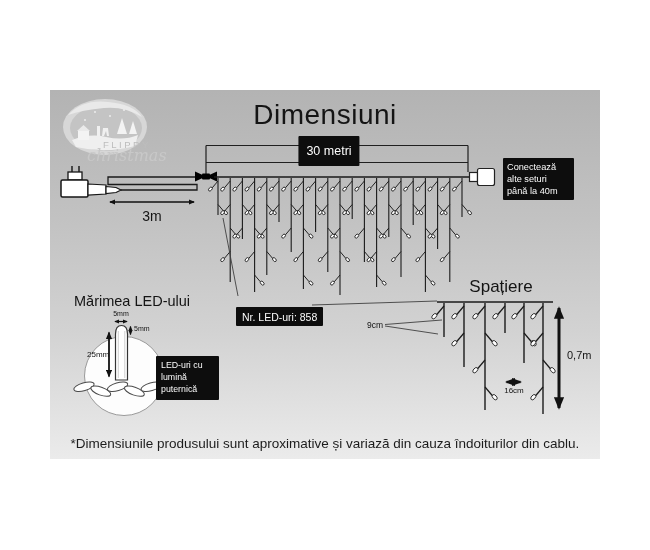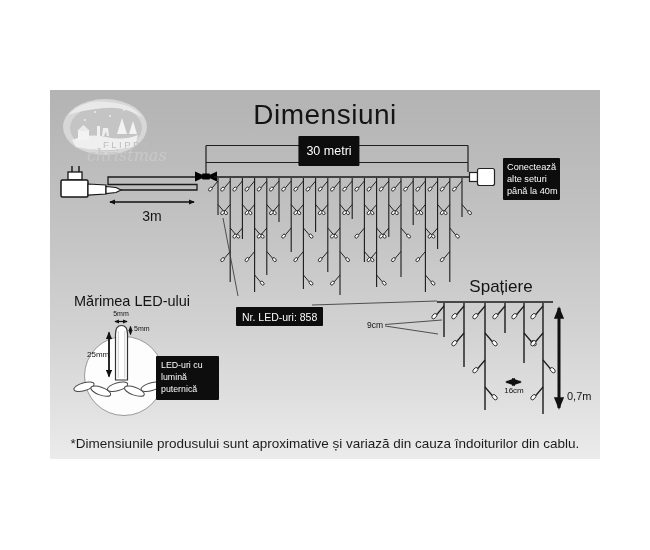--- a/index.html
+++ b/index.html
@@ -9,26 +9,26 @@
          background:linear-gradient(180deg,#b3b3b3 0%,#c2c2c2 35%,#d2d2d2 65%,#ebebeb 100%);}
   #gfx{position:absolute;left:0;top:0;z-index:1;}
   .lbl{position:absolute;z-index:2;color:#141414;white-space:nowrap;}
   .tag{position:absolute;z-index:2;background:#0d0d0d;color:#fcfcfc;white-space:nowrap;
        border-radius:1px;}
   .ctr{transform:translateX(-50%);}
   #page-title{left:325px;top:99px;font-size:28px;letter-spacing:.5px;}
   #tag-30m{left:329px;top:136px;font-size:12.5px;padding:8px 8px;}
   #tag-sections{left:320px;top:155px;font-size:11.5px;padding:1.5px 6px;}
   #lbl-3m{left:152px;top:208px;font-size:14px;}
-  #tag-connect{left:503px;top:158px;width:57px;padding:3px 4px;font-size:9.2px;line-height:1.32;box-sizing:border-box;}
+  #tag-connect{left:503px;top:158px;width:71px;padding:3px 4px;font-size:9.2px;line-height:1.32;box-sizing:border-box;}
   #tag-ledcount{left:236px;top:307px;font-size:10.5px;padding:3.5px 6px;}
   #lbl-spatiere{left:501px;top:277px;font-size:17px;}
   #lbl-9cm{left:367px;top:320px;font-size:8.5px;}
   #lbl-16cm{left:514px;top:386px;font-size:8px;}
-  #lbl-07m{left:567px;top:349px;font-size:11px;margin-top:41px;}
+  #lbl-07m{left:567px;top:349px;font-size:11px;}
   #lbl-marimea{left:74px;top:293px;font-size:14.5px;}
   #lbl-5mm-top{left:121px;top:310px;font-size:7px;}
   #lbl-5mm-side{left:134px;top:325px;font-size:7px;}
   #lbl-25mm{left:87px;top:350px;font-size:8px;}
   #tag-lednote{left:156px;top:356px;width:63px;padding:4px 5px;font-size:8.8px;line-height:1.35;box-sizing:border-box;white-space:normal;}
   #lbl-footnote{left:0;top:436px;width:650px;text-align:center;font-size:13.5px;color:#1c1c1c;}
   #logo-flippy{left:103px;top:139px;font-size:9.5px;letter-spacing:2.5px;color:#bdbdbd;}
   #logo-christmas{left:87px;top:146px;font-size:16px;color:#c8c8c8;
                   font-family:"DejaVu Serif",serif;font-style:italic;}
 </style>

